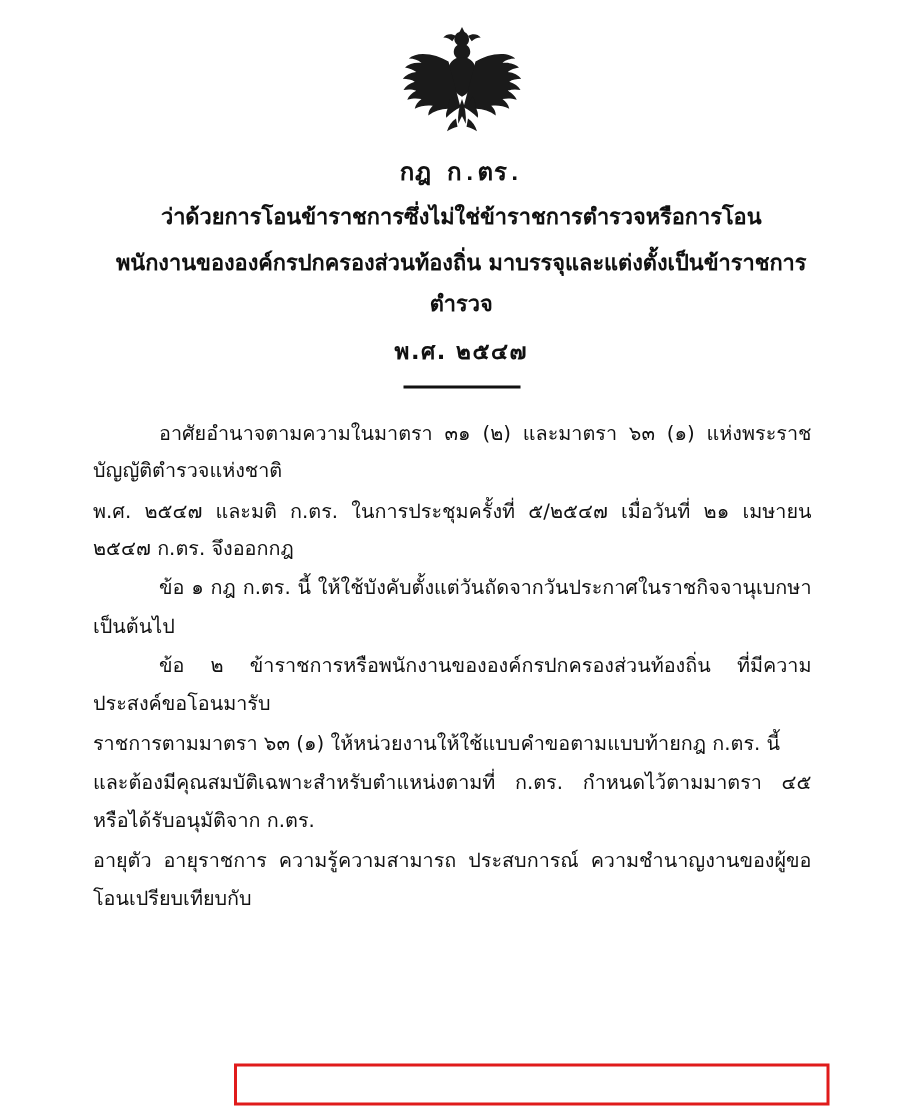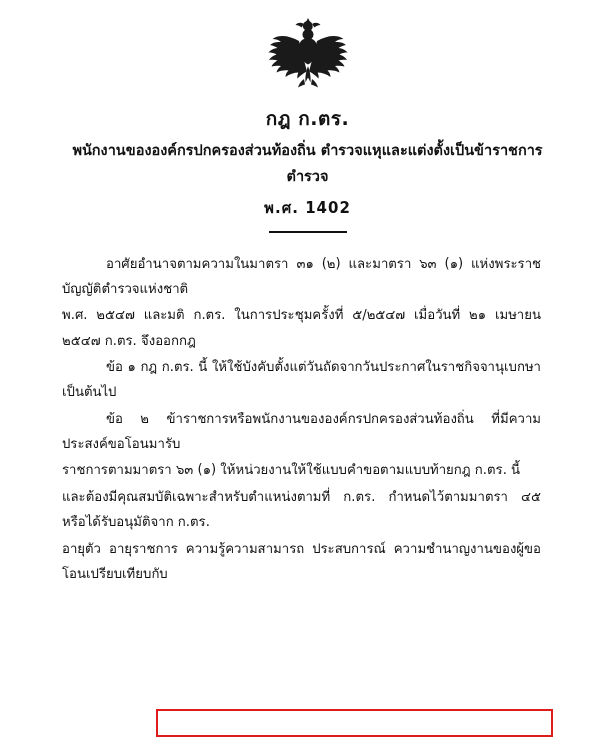--- a/index.html
+++ b/index.html
@@ -31,24 +31,25 @@
   }
   .emblem {
     width: 104px;
     height: 72px;
   }
   .title-block {
     text-align: center;
     margin-top: 8px;
   }
   .doc-title {
-    font-size: 19px;
+    font-size: 16px;
     font-weight: bold;
     letter-spacing: 0.5px;
     line-height: 1.5;
+    font-family: Liberation Mono, monospace;
   }
   .doc-subtitle {
     font-size: 14.5px;
     font-weight: bold;
     line-height: 1.85;
     margin-top: 4px;
   }
   .doc-year {
     font-size: 15px;
     font-weight: bold;
@@ -103,22 +104,23 @@
 
         <path d="M90 92c-4 8-6 17-5 26 4-5 8-8 13-10zM118 92c4 8 6 17 5 26-4-5-8-8-13-10z"></path>
         <path d="M104 96c-4 10-6 22-5 33 2-4 3-7 5-10 2 3 3 6 5 10 1-11-1-23-5-33z"></path>
         <path d="M96 122c-6 4-10 10-12 17 5-3 9-5 14-6zM112 122c6 4 10 10 12 17-5-3-9-5-14-6z"></path>
       </g>
     </svg>
   </div>
 
   <div class="title-block">
     <div class="doc-title">กฎ ก.ตร.</div>
-    <div class="doc-subtitle">พนักงานขององค์กรปกครองส่วนท้องถิ่น ตำรวจแหุและแต่งตั้งเป็นข้าราชการตำรวจ</div>
-    <div class="doc-year">พ.ศ. 1402</div>
+    <div class="doc-subtitle">ว่าด้วยการโอนข้าราชการซึ่งไม่ใช่ข้าราชการตำรวจหรือการโอน</div>
+    <div class="doc-subtitle">พนักงานขององค์กรปกครองส่วนท้องถิ่น มาบรรจุและแต่งตั้งเป็นข้าราชการตำรวจ</div>
+    <div class="doc-year">พ.ศ. ๒๕๔๗</div>
     <div class="rule"></div>
   </div>
 
   <div class="body-text">
     <p class="para indent-1">อาศัยอำนาจตามความในมาตรา ๓๑ (๒) และมาตรา ๖๓ (๑) แห่งพระราชบัญญัติตำรวจแห่งชาติ</p>
     <p class="para no-indent">พ.ศ. ๒๕๔๗ และมติ ก.ตร. ในการประชุมครั้งที่ ๕/๒๕๔๗ เมื่อวันที่ ๒๑ เมษายน ๒๕๔๗ ก.ตร. จึงออกกฎ</p>
     <p class="para indent-1">ข้อ ๑ กฎ ก.ตร. นี้ ให้ใช้บังคับตั้งแต่วันถัดจากวันประกาศในราชกิจจานุเบกษา เป็นต้นไป</p>
     <p class="para indent-1">ข้อ ๒ ข้าราชการหรือพนักงานขององค์กรปกครองส่วนท้องถิ่น ที่มีความประสงค์ขอโอนมารับ</p>
     <p class="para no-indent">ราชการตามมาตรา ๖๓ (๑) ให้หน่วยงานให้ใช้แบบคำขอตามแบบท้ายกฎ ก.ตร. นี้</p>
     <p class="para no-indent">และต้องมีคุณสมบัติเฉพาะสำหรับตำแหน่งตามที่ ก.ตร. กำหนดไว้ตามมาตรา ๔๕ หรือได้รับอนุมัติจาก ก.ตร.</p>

